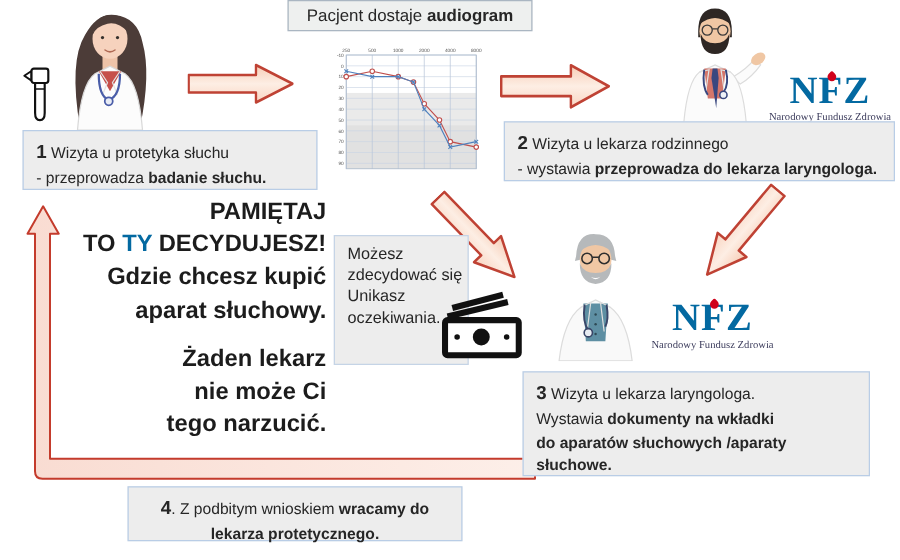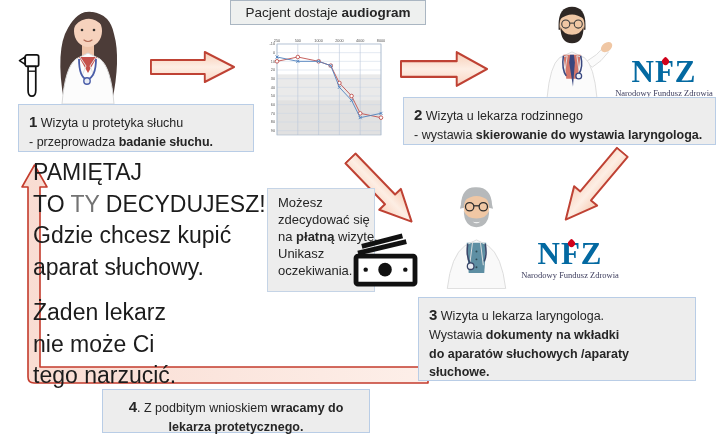--- a/index.html
+++ b/index.html
@@ -4,26 +4,26 @@
 <style>
   html,body{margin:0;padding:0;background:#fff;}
   #stage{position:relative;width:720px;height:448px;background:#ffffff;overflow:hidden;
          font-family:"Liberation Sans",sans-serif;color:#262626;}
   .abs{position:absolute;}
   
   .ibox{background:#ededed;border:1px solid #b9cde6;padding:6px 10px;font-size:12.5px;line-height:1.48;box-sizing:border-box;}
   .rl{white-space:nowrap;}
   .b{font-weight:700;}
   .num{font-weight:700;font-size:15px;}
-  .red{color:#737373;}
+  .red{color:#0369a1;}
   .center{text-align:center;}
   
   .labelbox{background:#eef0ef;border:1px solid #aab6c2;font-size:13.5px;padding:4px 8px;text-align:center;}
   
-  .reminder{font-size:23px;font-weight:400;line-height:1.38;color:#1c1c1c;text-align:left;}
+  .reminder{font-size:19px;font-weight:700;line-height:1.38;color:#1c1c1c;text-align:right;}
   .reminder .rl:nth-child(5){margin-top:13px;}
   
   .nfz{text-align:center;}
   .nfz-abbr{font-family:"Liberation Serif",serif;font-weight:700;font-size:31px;line-height:1;color:#0369a1;letter-spacing:1px;position:relative;}
   .nfz-red{position:absolute;width:7px;height:7px;background:#d0021b;transform:rotate(45deg);border-radius:1px 50% 50% 50%;}
   .nfz-full{font-family:"Liberation Serif",serif;font-size:8.5px;color:#3c3c5c;margin-top:1px;white-space:nowrap;}
   svg{display:block;}
   .chartbox{background:#fff;}
 </style>
 </head>
@@ -187,21 +187,21 @@
 
   <div class="abs nfz" style="left:612px;top:56px;width:104px;">
     <div class="nfz-abbr">NFZ</div>
     <span class="nfz-red" style="left:50px;top:2px;"></span>
     <div class="nfz-full">Narodowy Fundusz Zdrowia</div>
   </div>
 
   <div class="abs ibox" style="left:403px;top:97px;width:313px;height:48px;">
     <div>
         <div class="rl"><span class="num">2</span><span> Wizyta u lekarza rodzinnego</span></div>
-        <div class="rl"><span>- wystawia </span><span class="b">skierowanie do wystawia laryngologa.</span></div>
+        <div class="rl"><span>- wystawia </span><span class="b">przeprowadza do lekarza laryngologa.</span></div>
       </div>
   </div>
 
   <div class="abs" style="left:18px;top:158px;width:420px;height:235px;">
     <svg width="420" height="235" viewBox="0 0 420 235">
       <defs>
           <linearGradient id="gl" x1="0" y1="0" x2="1" y2="0">
         <stop offset="0" stop-color="#f9dcd2"></stop>
             <stop offset="1" stop-color="#fdefe9"></stop>
       </linearGradient>
@@ -243,21 +243,20 @@
       </linearGradient>
         </defs>
       <polygon points="1,10 58,10 58,2 89,17 58,32 58,24 1,24" fill="url(#ga4)" stroke="#bf4234" stroke-width="2" stroke-linejoin="round"></polygon>
     </svg>
   </div>
 
   <div class="abs ibox" style="left:267px;top:188px;width:108px;height:104px;font-size:13px;line-height:1.3;border-color:#c5d4e6;">
     <div>
         <div class="rl"><span>Możesz</span></div>
         <div class="rl"><span>zdecydować się</span></div>
-        <div class="rl"><span>na </span><span class="b">płatną</span><span> wizytę.</span></div>
         <div class="rl"><span>Unikasz</span></div>
         <div class="rl"><span>oczekiwania.</span></div>
       </div>
   </div>
 
   <div class="abs" style="left:352px;top:230px;width:68px;height:58px;">
     <svg width="68" height="58" viewBox="0 0 70 60">
       <path d="M10,17 L52,6" stroke="#111" stroke-width="5"></path>
       <path d="M6,24 L56,12" stroke="#111" stroke-width="5"></path>
       <rect x="4" y="27" width="61" height="29" rx="2" fill="#fff" stroke="#111" stroke-width="5"></rect>

